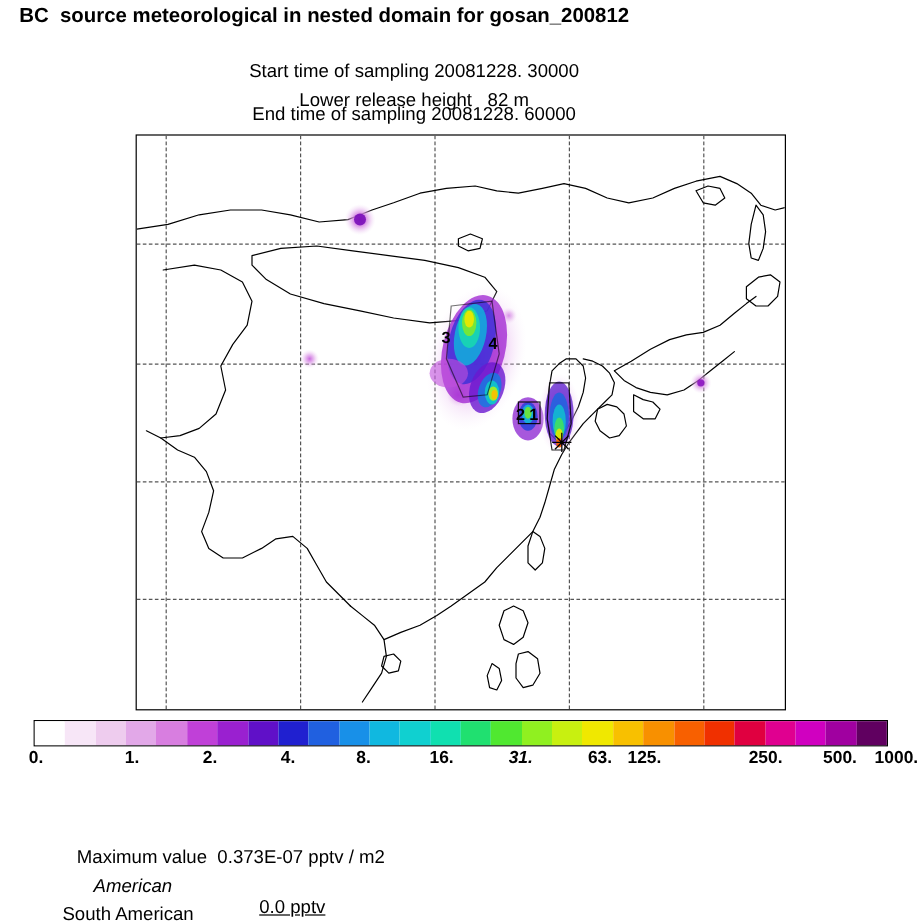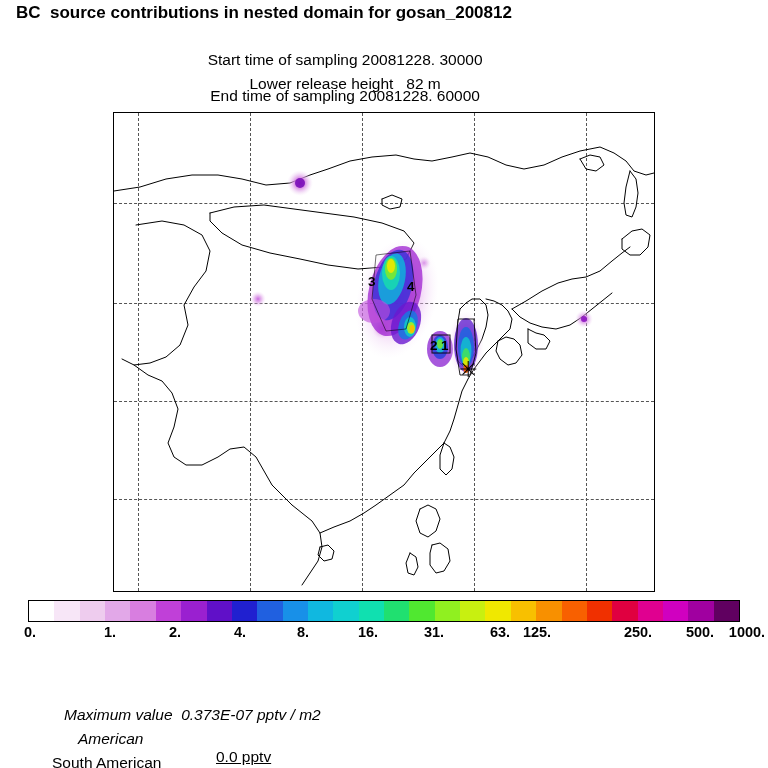--- a/index.html
+++ b/index.html
@@ -138,21 +138,21 @@
   .foot1 { top: 688px; }
   .foot2 { top: 712px; }
   .foot3 { top: 736px; }
   .fcell { position: absolute; white-space: pre; }
 </style>
 </head>
 <body>
 
 <div class="page">
 
-  <div class="title">BC  source contributions in nested domain for gosan_200812</div>
+  <div class="title">BC  source meteorological in nested domain for gosan_200812</div>
 
   <div class="hdr-line hdr2">
     <span class="hdr-seg">Start time of sampling 20081228. 30000</span>
     <span style="display:inline-block;width:26px;"></span>
     <span class="hdr-seg">End time of sampling 20081228. 60000</span>
   </div>
 
   <div class="hdr-line hdr3">
     <span class="hdr-seg">Lower release height   82 m</span>
     <span style="display:inline-block;width:26px;"></span>
@@ -309,31 +309,31 @@
     <div class="cbar-cell" style="background:#600060"></div>
   </div>
 
   <div class="cbar-ticks">
     <div class="cbar-tick" style="left:30px;">0.</div>
     <div class="cbar-tick" style="left:110px;">1.</div>
     <div class="cbar-tick" style="left:175px;">2.</div>
     <div class="cbar-tick" style="left:240px;">4.</div>
     <div class="cbar-tick" style="left:303px;">8.</div>
     <div class="cbar-tick" style="left:368px;">16.</div>
-    <div class="cbar-tick" style="left:434px;">31.</div>
+    <div class="cbar-tick" style="left:434px;font-style:italic;">31.</div>
     <div class="cbar-tick" style="left:500px;">63.</div>
     <div class="cbar-tick" style="left:537px;">125.</div>
     <div class="cbar-tick" style="left:638px;">250.</div>
     <div class="cbar-tick" style="left:700px;">500.</div>
     <div class="cbar-tick" style="left:747px;">1000.</div>
   </div>
 
 
   <div class="foot foot1">
-    <span class="fcell" style="left:64px;font-style:italic;">Maximum value  0.373E-07 pptv / m2</span>
+    <span class="fcell" style="left:64px;">Maximum value  0.373E-07 pptv / m2</span>
   </div>
 
   <div class="foot foot2">
     <span class="fcell" style="left:78px;font-style:italic;">American</span>
     <span class="fcell" style="left:216px;text-decoration:underline;">0.0 pptv</span>
     <span class="fcell" style="left:305px;">European</span>
     
     
     
   </div>

